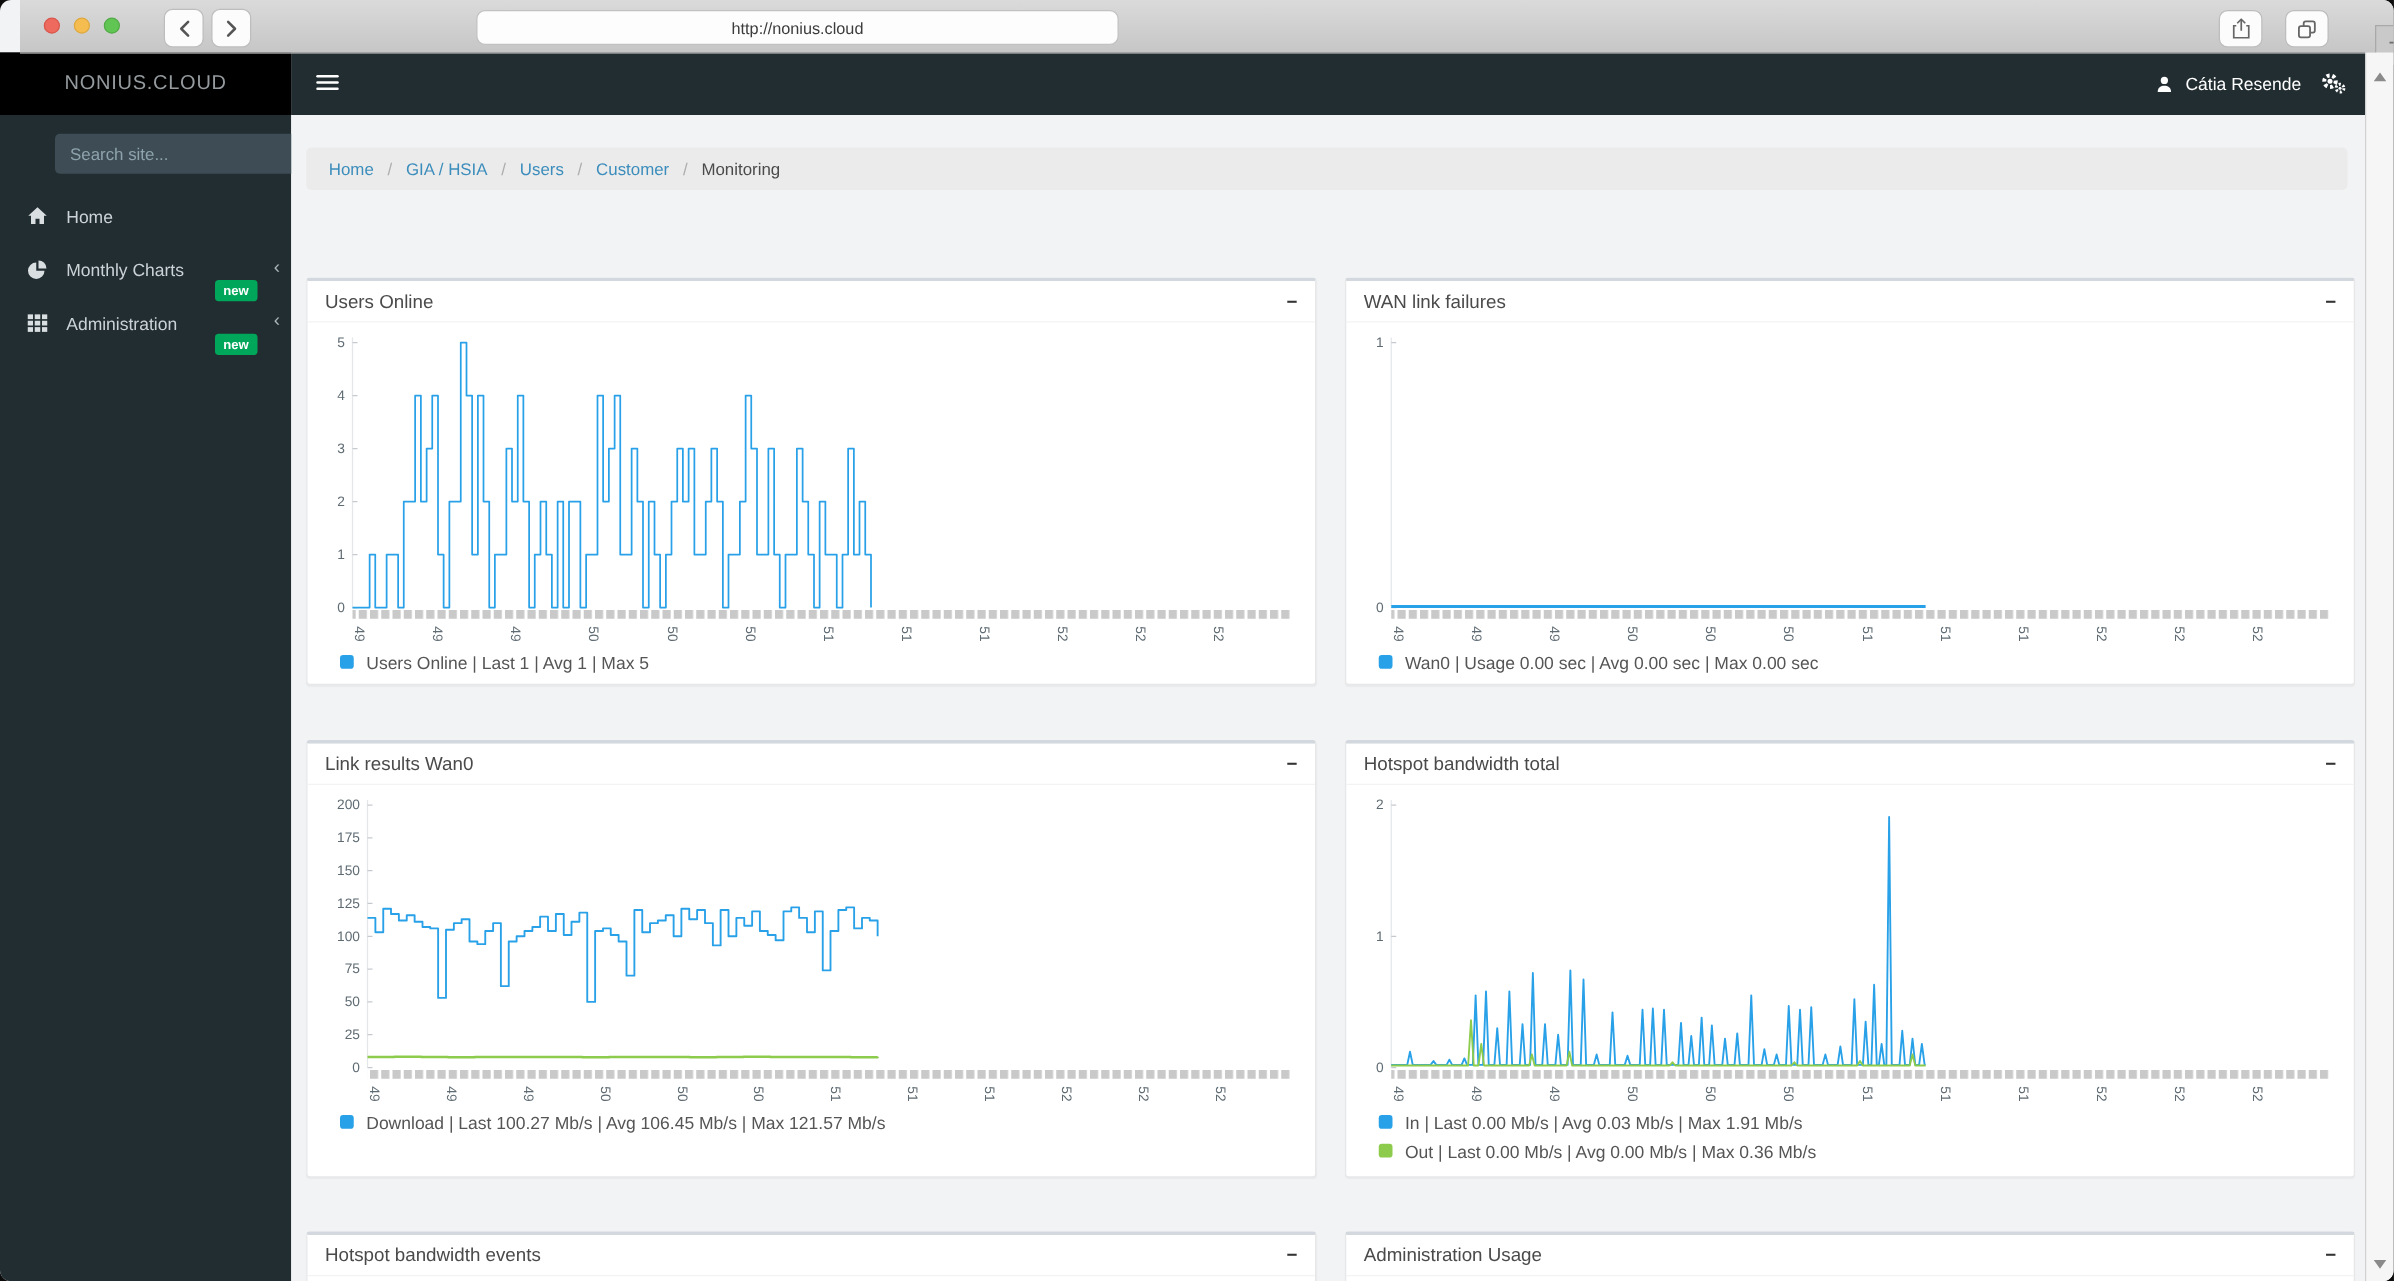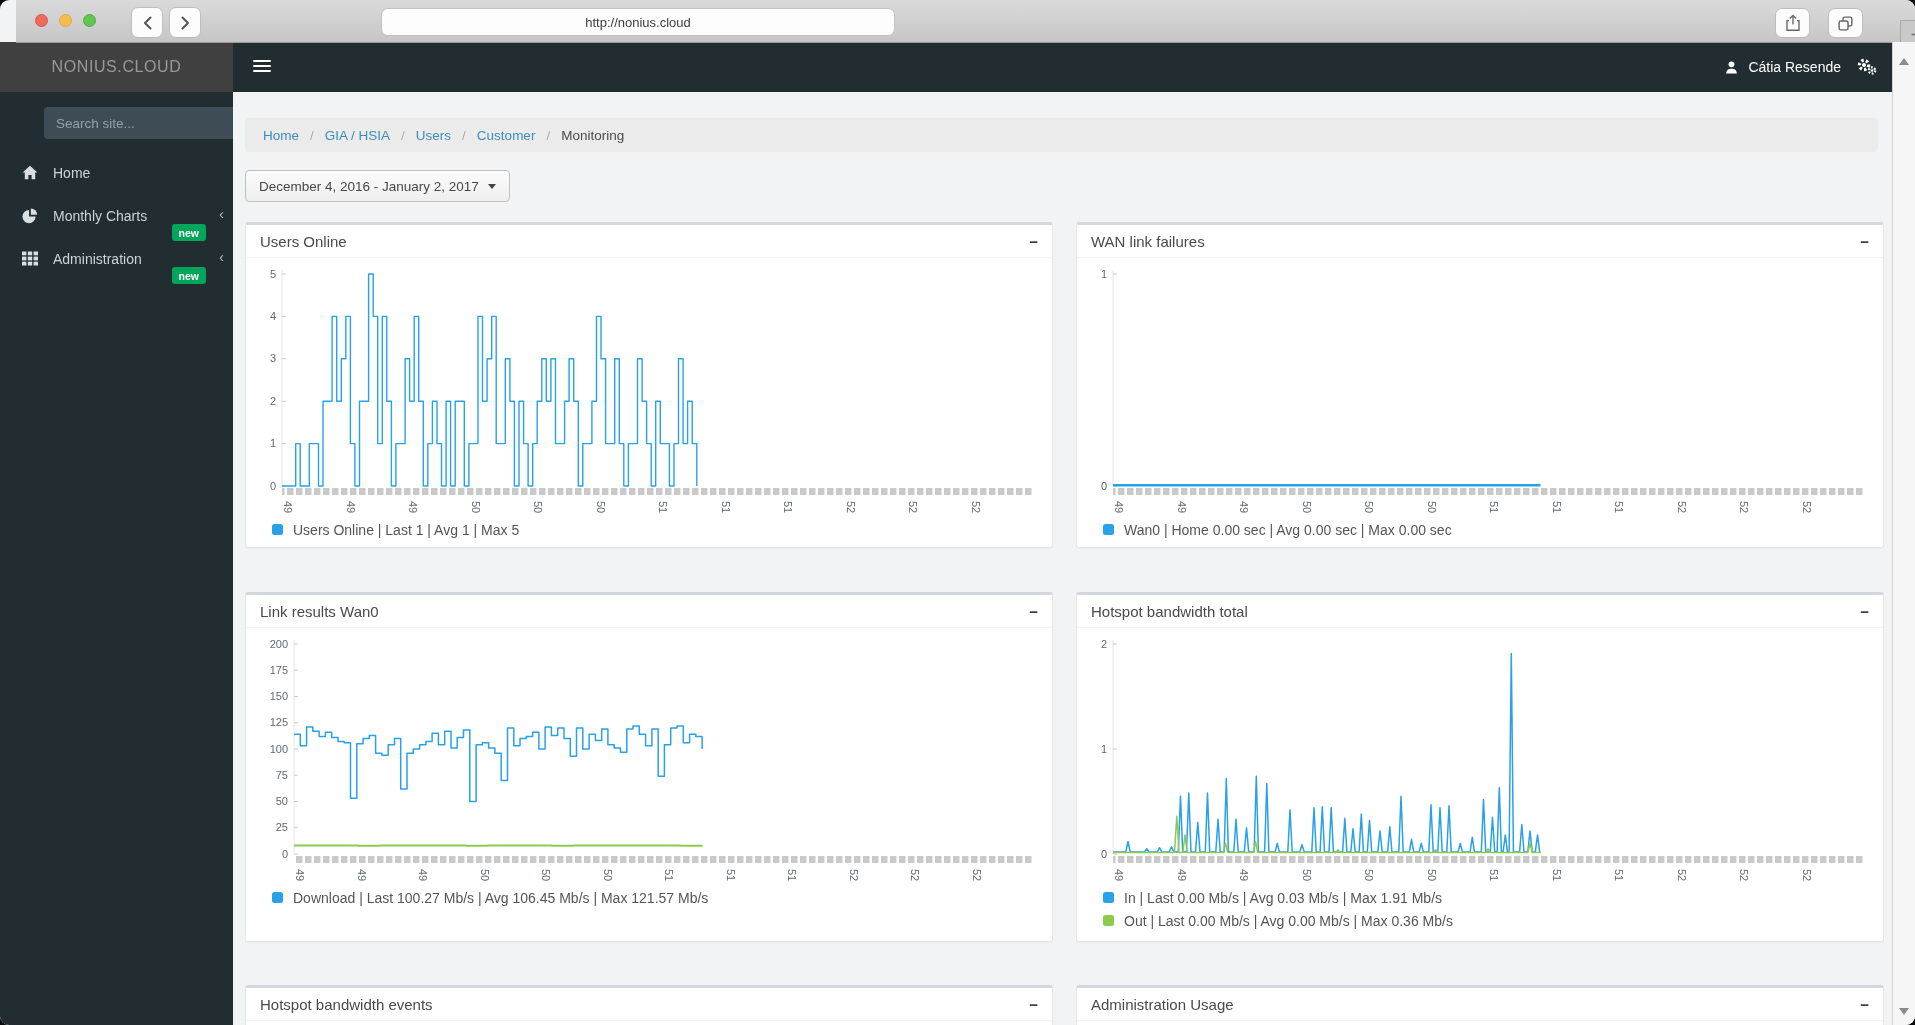--- a/index.html
+++ b/index.html
@@ -27,21 +27,21 @@
 
   
   .navbar{position:absolute;left:233px;top:42px;right:22px;height:50px;background:#222d32;}
   .ham{position:absolute;left:20px;top:18px;width:18px;cursor:pointer;}
   .ham div{height:2px;background:#fff;margin-bottom:3px;border-radius:1px;}
   .userblock{position:absolute;right:52px;top:0;height:50px;display:flex;align-items:center;gap:9px;color:#fff;font-size:14px;cursor:pointer;}
   .cogsbtn{position:absolute;right:16px;top:15px;cursor:pointer;}
 
   
   .sidebar{position:absolute;left:0;top:42px;width:233px;bottom:0;background:#222d32;}
-  .brand{height:50px;background:#404040;color:#949a9d;font-size:16px;letter-spacing:.6px;display:flex;align-items:center;justify-content:center;}
+  .brand{height:50px;background:#000000;color:#949a9d;font-size:16px;letter-spacing:.6px;display:flex;align-items:center;justify-content:center;}
   .sb-search{margin:15px 12px 12px 12px;}
   .sb-search input{width:100%;box-sizing:border-box;height:32px;background:#3e4d55;border:none;border-radius:4px;padding:0 12px;color:#d6dde0;font-size:13.5px;outline:none;font-family:inherit;margin-left:32px;}
   .sb-search input::placeholder{color:#8ea3ad;}
   .menu-item{position:relative;height:43px;display:flex;align-items:center;padding-left:22px;color:#cbd3d7;font-size:14px;cursor:pointer;}
   .mi-icon{width:18px;margin-right:13px;display:flex;align-items:center;}
   .badge{position:absolute;right:27px;top:30px;background:#00a65a;color:#fff;font-size:10.5px;font-weight:bold;padding:2.5px 7px;border-radius:3px;}
   .chev{position:absolute;right:9px;top:11px;color:#a9b6bb;font-size:15px;}
 
   
   .content{position:absolute;left:233px;top:92px;right:22px;bottom:0;background:#f2f3f5;overflow:hidden;}
@@ -189,24 +189,20 @@
       <span class="bc-sep">/</span>
       <a class="bc-link">GIA / HSIA</a>
       <span class="bc-sep">/</span>
       <a class="bc-link">Users</a>
       <span class="bc-sep">/</span>
       <a class="bc-link">Customer</a>
       <span class="bc-sep">/</span>
       <span class="bc-current">Monitoring</span>
     </div>
 
-    <div class="datebtn">
-      <span>December 4, 2016 - January 2, 2017</span>
-      <span class="caret"></span>
-    </div>
 
     <div class="panel" id="panel-0">
       <div class="p-head">
         <span class="p-title">Users Online</span>
         <span class="p-min">−</span>
       </div>
       <div class="p-body">
         <svg viewBox="0 0 778 252" width="778" height="252">
             <defs>
               <pattern id="bp0" width="9" height="7" patternUnits="userSpaceOnUse">
@@ -280,21 +276,21 @@
             <text transform="rotate(90 461.5 235)" x="461.5" y="235" font-size="11" fill="#5f6b73">51</text>
             <text transform="rotate(90 524 235)" x="524" y="235" font-size="11" fill="#5f6b73">51</text>
             <text transform="rotate(90 586.5 235)" x="586.5" y="235" font-size="11" fill="#5f6b73">52</text>
             <text transform="rotate(90 649 235)" x="649" y="235" font-size="11" fill="#5f6b73">52</text>
             <text transform="rotate(90 711.5 235)" x="711.5" y="235" font-size="11" fill="#5f6b73">52</text>
             <path d="M22.0 219.2L449.5 219.2" fill="none" stroke="#29a1e8" stroke-width="2.5" stroke-linejoin="round"></path>
           </svg>
         <div>
             <div class="legend-row">
               <span class="legend-marker" style="background: rgb(41, 161, 232);"></span>
-              <span>Wan0 | Home 0.00 sec | Avg 0.00 sec | Max 0.00 sec</span>
+              <span>Wan0 | Usage 0.00 sec | Avg 0.00 sec | Max 0.00 sec</span>
             </div>
           </div>
       </div>
     </div>
 
     <div class="panel" id="panel-2">
       <div class="p-head">
         <span class="p-title">Link results Wan0</span>
         <span class="p-min">−</span>
       </div>

